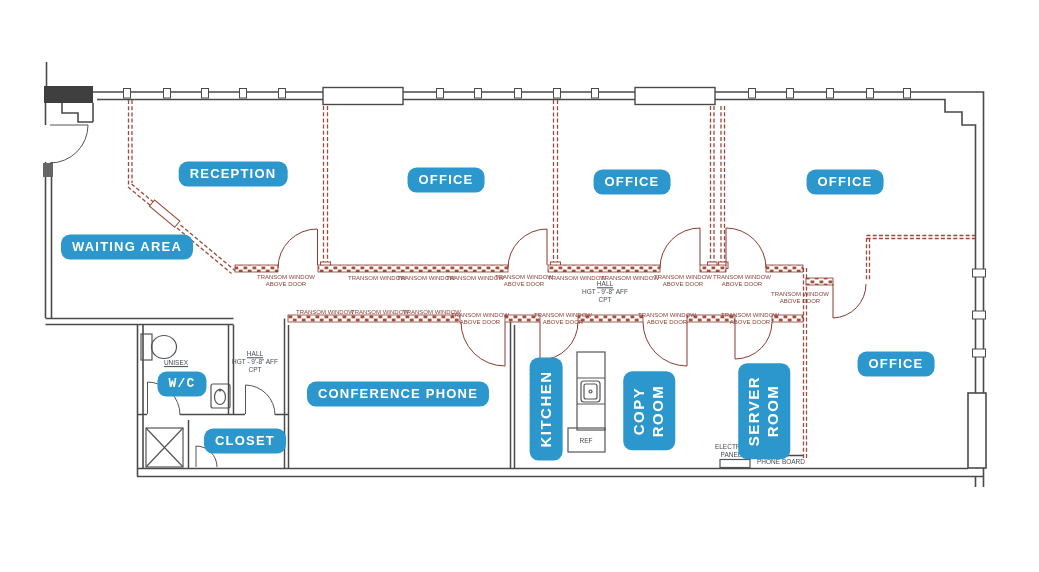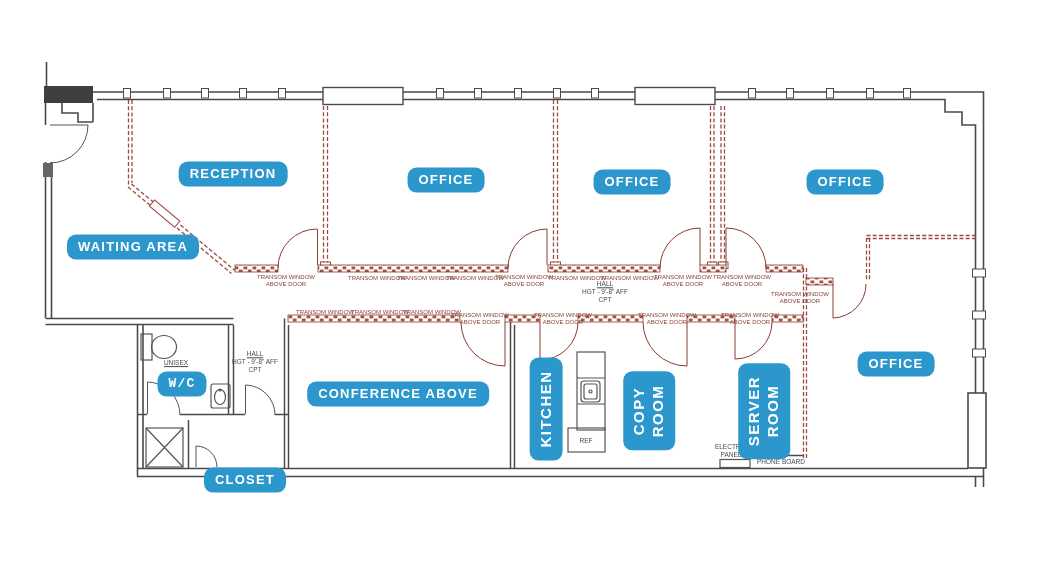--- a/index.html
+++ b/index.html
@@ -168,28 +168,28 @@
       <rect x="577" y="352" width="28" height="78"></rect>
       <path d="M577,378 H605 M577,404 H605"></path>
       <rect x="581" y="381" width="19" height="21" rx="3"></rect>
       <rect x="584" y="384" width="13" height="15" rx="2"></rect>
       <circle cx="590.5" cy="391.5" r="1.5"></circle>
     </g>
     <rect x="568" y="428" width="37" height="24"></rect>
   </g>
 </svg>
 <div class="room-label" style="left: 233px; top: 174px;">RECEPTION</div>
-    <div class="room-label" style="left: 133px; top: 247px;">WAITING AREA</div>
+    <div class="room-label" style="left: 127px; top: 247px;">WAITING AREA</div>
     <div class="room-label" style="left: 446px; top: 180px;">OFFICE</div>
     <div class="room-label" style="left: 632px; top: 182px;">OFFICE</div>
     <div class="room-label" style="left: 845px; top: 182px;">OFFICE</div>
     <div class="room-label" style="left: 896px; top: 364px;">OFFICE</div>
     <div class="room-label" style="left: 182px; top: 384px; font-family: Liberation Mono, monospace;">W/C</div>
-    <div class="room-label" style="left: 245px; top: 441px; margin-top: 39px;">CLOSET</div>
-    <div class="room-label" style="left: 398px; top: 394px;">CONFERENCE ABOVE</div>
+    <div class="room-label" style="left: 245px; top: 441px;">CLOSET</div>
+    <div class="room-label" style="left: 398px; top: 394px;">CONFERENCE PHONE</div>
     <div class="room-label vertical" style="left: 546px; top: 409px;">KITCHEN</div>
     <div class="room-label vertical" style="left: 649px; top: 411px;">COPY
 ROOM</div>
     <div class="room-label vertical" style="left: 764px; top: 411px;">SERVER
 ROOM</div>
     <div class="anno transom" style="left: 286px; top: 281px;">
       <div>TRANSOM WINDOW</div>
       <div>ABOVE DOOR</div>
     </div>
     <div class="anno transom" style="left: 377px; top: 278px;">

